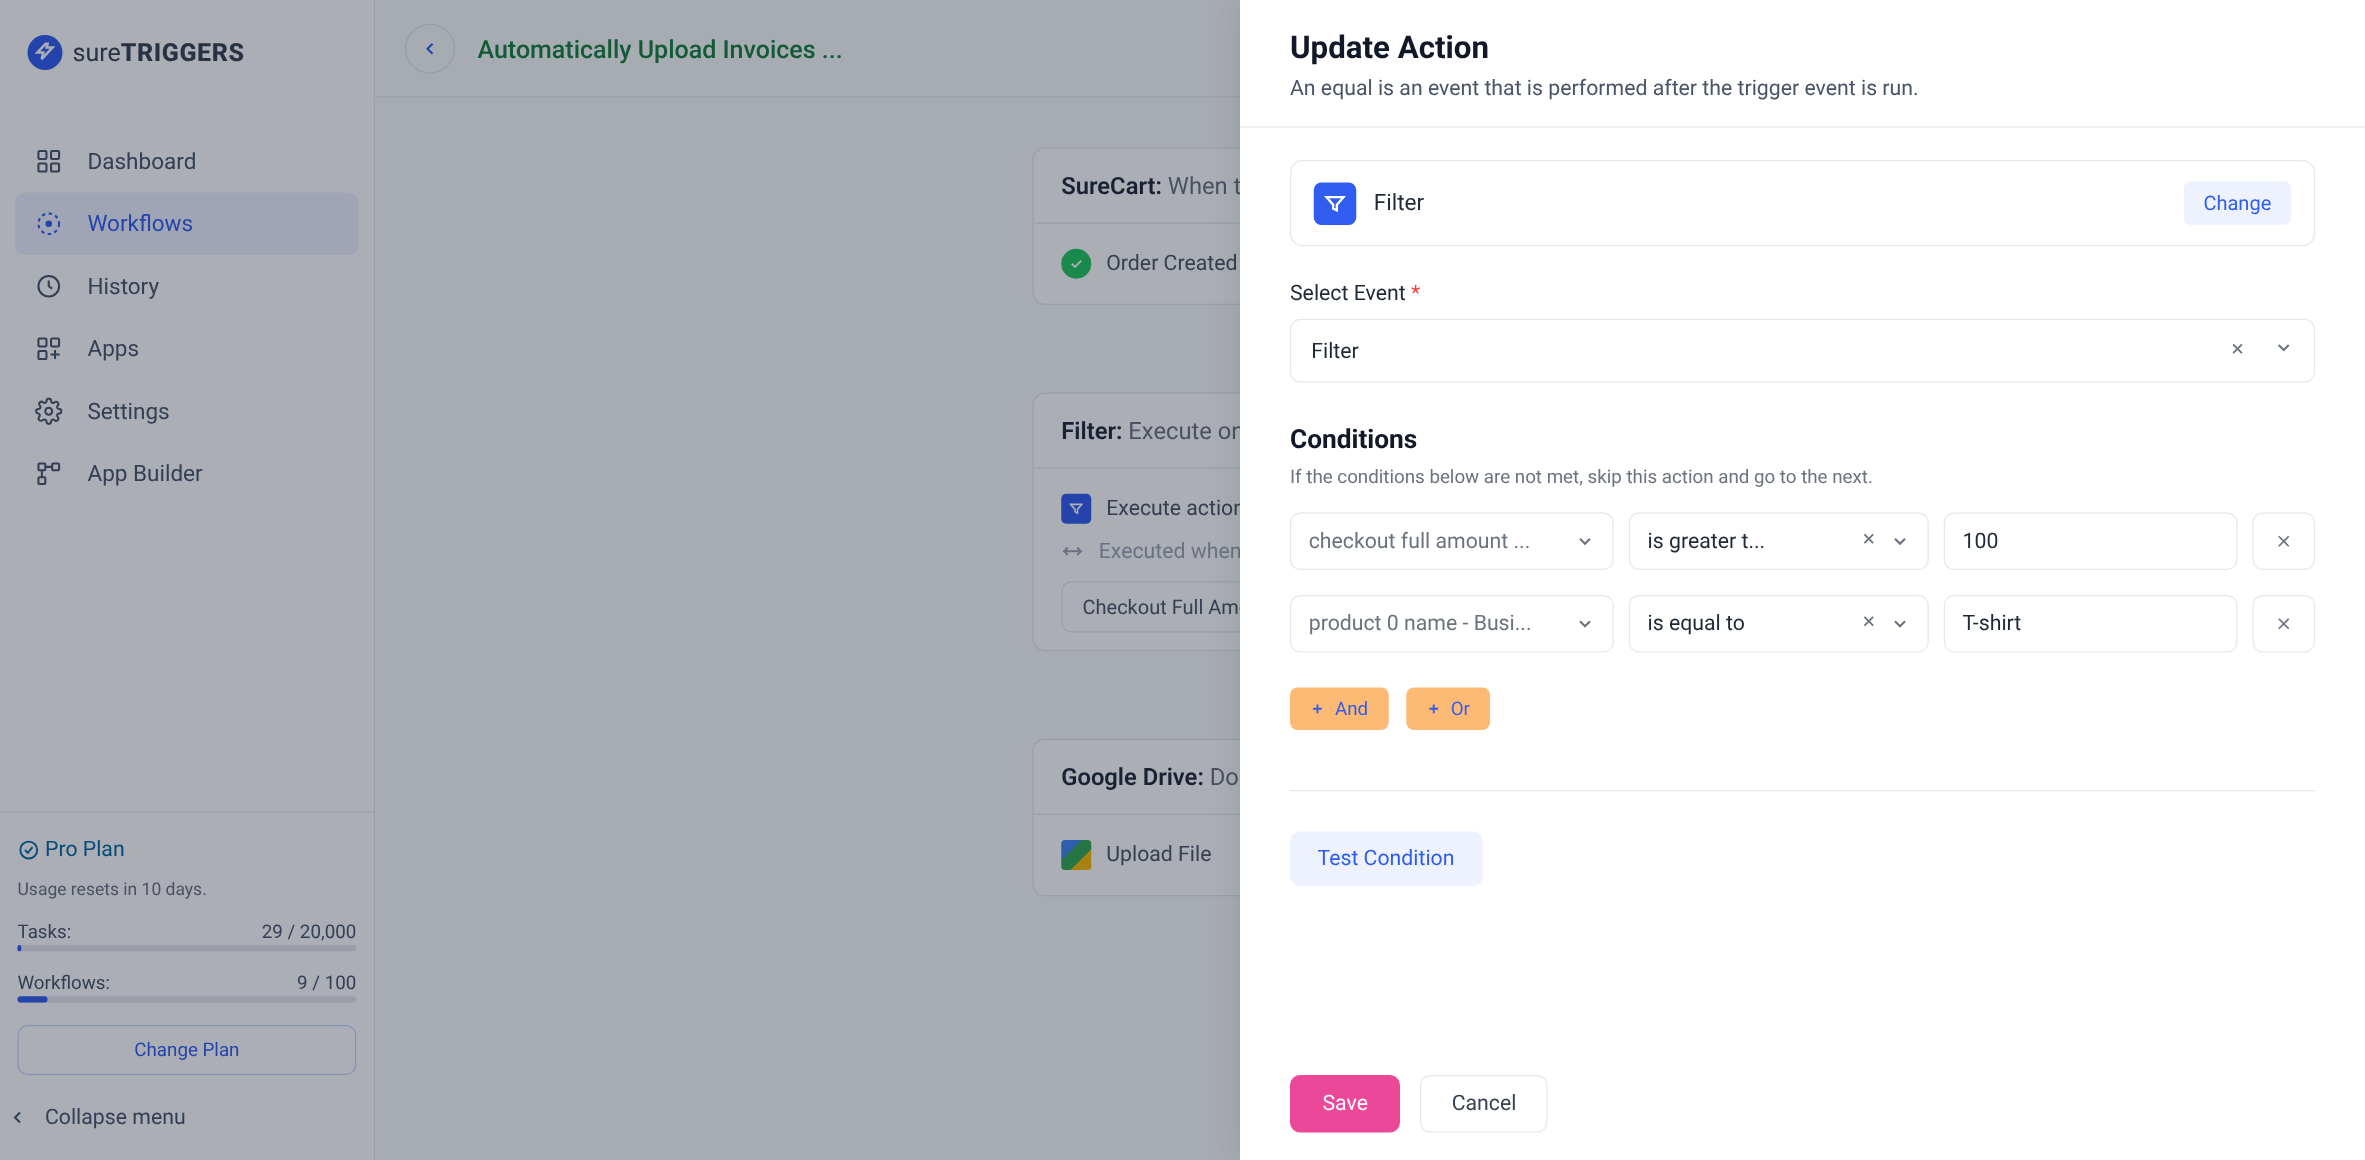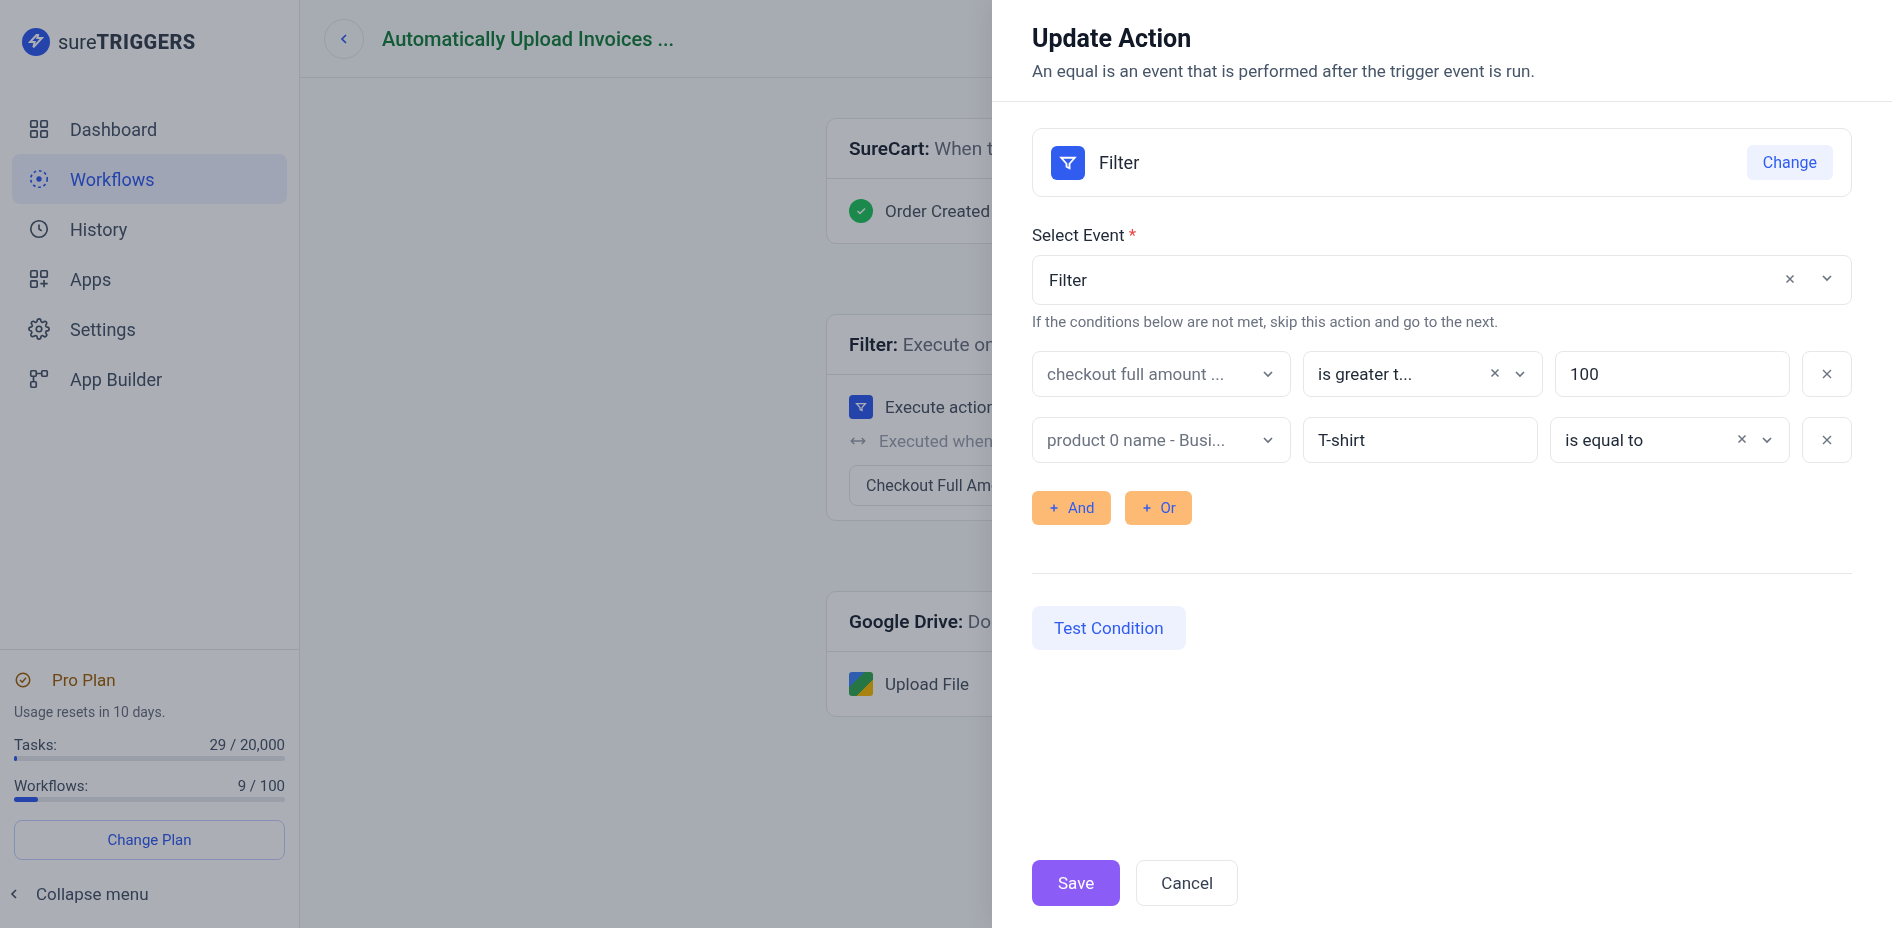--- a/index.html
+++ b/index.html
@@ -76,22 +76,22 @@
       stroke-width: 1.8;
     }
     .sidebar-bottom {
       margin-top: auto;
       padding: 14px 14px 0 14px;
       border-top: 1px solid #e5e7eb;
     }
     .plan-row {
       display: flex;
       align-items: center;
-      gap: 20px;
-      color: #a16207;
+      gap: 4px;
+      color: #0369a1;
       font-size: 17px;
       padding: 6px 0;
     }
     .usage-text {
       font-size: 14px;
       color: #6b7280;
       padding: 8px 0 12px;
     }
     .stat-row {
       display: flex;
@@ -422,21 +422,21 @@
       font-size: 17px;
       cursor: pointer;
     }
     .panel-footer {
       margin-top: auto;
       padding: 22px 40px;
       display: flex;
       gap: 16px;
     }
     .btn-primary {
-      background: #8b5cf6;
+      background: #ec4899;
       color: #fff;
       padding: 12px 26px;
       border-radius: 8px;
       font-size: 17px;
       border: none;
       cursor: pointer;
     }
     .btn-secondary {
       background: #fff;
       color: #374151;
@@ -647,20 +647,21 @@
             <path d="M18 6L6 18M6 6l12 12"></path>
           </svg>
       </span>
       <span class="chev">
         <svg width="16" height="16" viewBox="0 0 24 24" fill="none" stroke="currentColor" stroke-width="2.5">
             <path d="M6 9l6 6 6-6"></path>
           </svg>
       </span>
     </div>
 
+    <div class="cond-title">Conditions</div>
     <div class="cond-sub">If the conditions below are not met, skip this action and go to the next.</div>
 
     <div class="cond-row">
       <div class="sel field">
         <span class="txt">checkout full amount ...</span>
         <svg width="16" height="16" viewBox="0 0 24 24" fill="none" stroke="currentColor" stroke-width="2.5">
             <path d="M6 9l6 6 6-6"></path>
           </svg>
       </div>
       <div class="sel op">
@@ -682,32 +683,32 @@
       </div>
     </div>
 
     <div class="cond-row">
       <div class="sel field">
         <span class="txt">product 0 name - Busi...</span>
         <svg width="16" height="16" viewBox="0 0 24 24" fill="none" stroke="currentColor" stroke-width="2.5">
             <path d="M6 9l6 6 6-6"></path>
           </svg>
       </div>
-      <div class="sel val">
-        <input value="T-shirt" style="">
-      </div>
       <div class="sel op">
         <span class="txt">is equal to</span>
         <span style="padding:0 10px;color:#6b7280"><svg width="14" height="14" viewBox="0 0 24 24" fill="none" stroke="currentColor" stroke-width="2.5">
               <path d="M18 6L6 18M6 6l12 12"></path>
             </svg></span>
         <svg width="16" height="16" viewBox="0 0 24 24" fill="none" stroke="#6b7280" stroke-width="2.5">
             <path d="M6 9l6 6 6-6"></path>
           </svg>
       </div>
+      <div class="sel val">
+        <input value="T-shirt" style="">
+      </div>
       <div class="icon-btn">
         <svg width="16" height="16" viewBox="0 0 24 24" fill="none" stroke="currentColor" stroke-width="2">
             <path d="M18 6L6 18M6 6l12 12"></path>
           </svg>
       </div>
     </div>
 
     <div class="cond-ops">
       <div class="chip">
         <svg width="12" height="12" viewBox="0 0 24 24" fill="none" stroke="currentColor" stroke-width="3">

